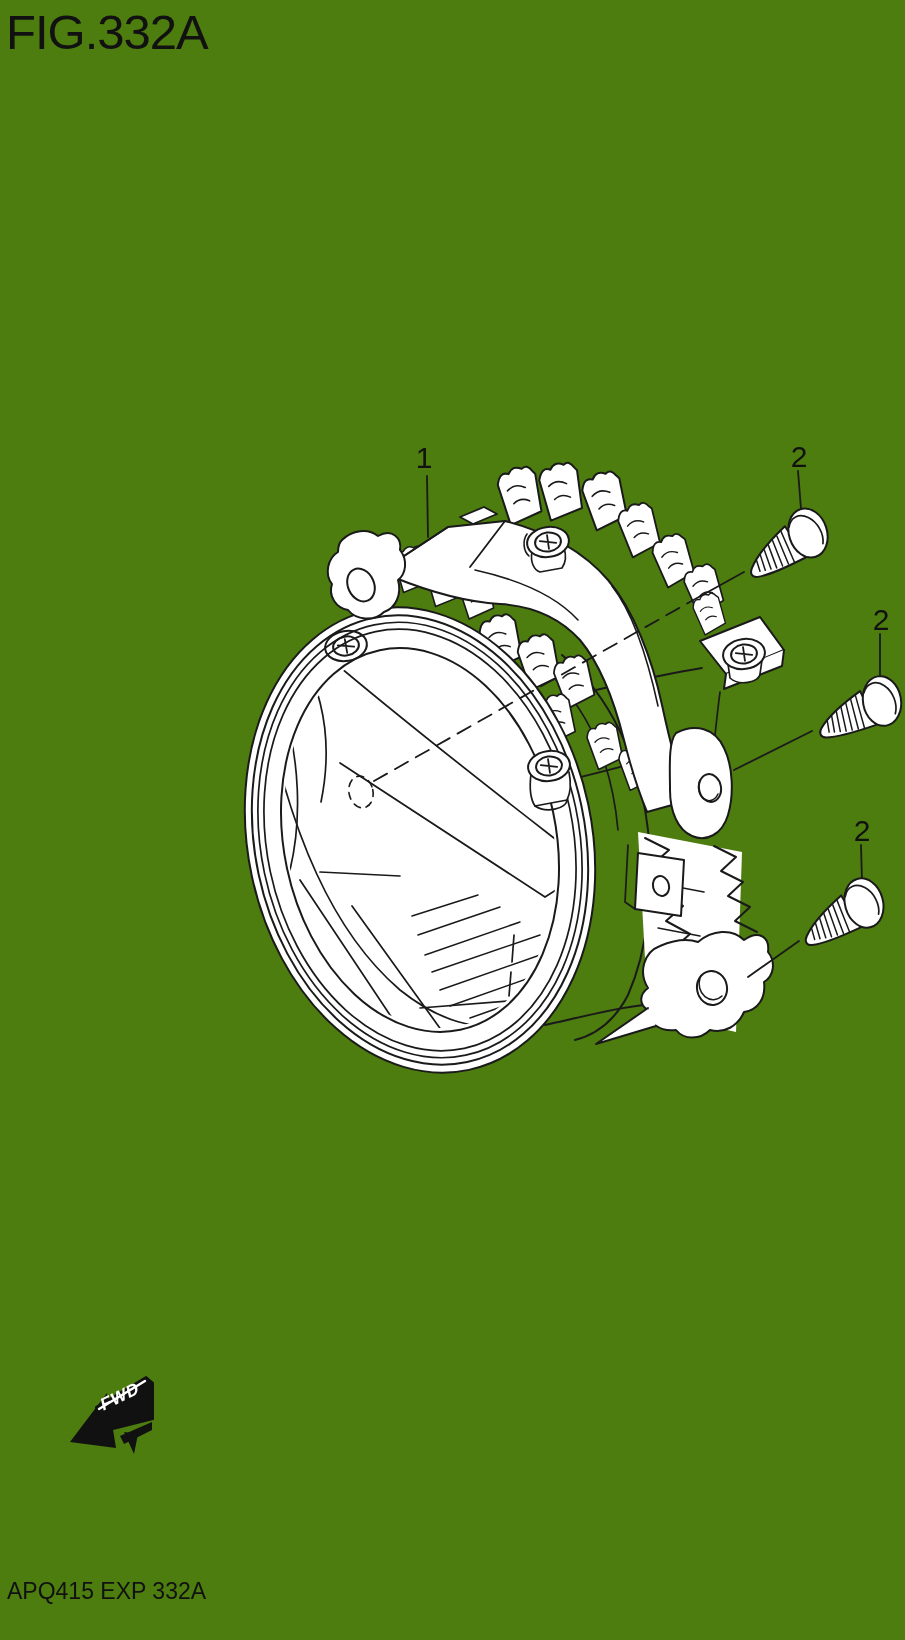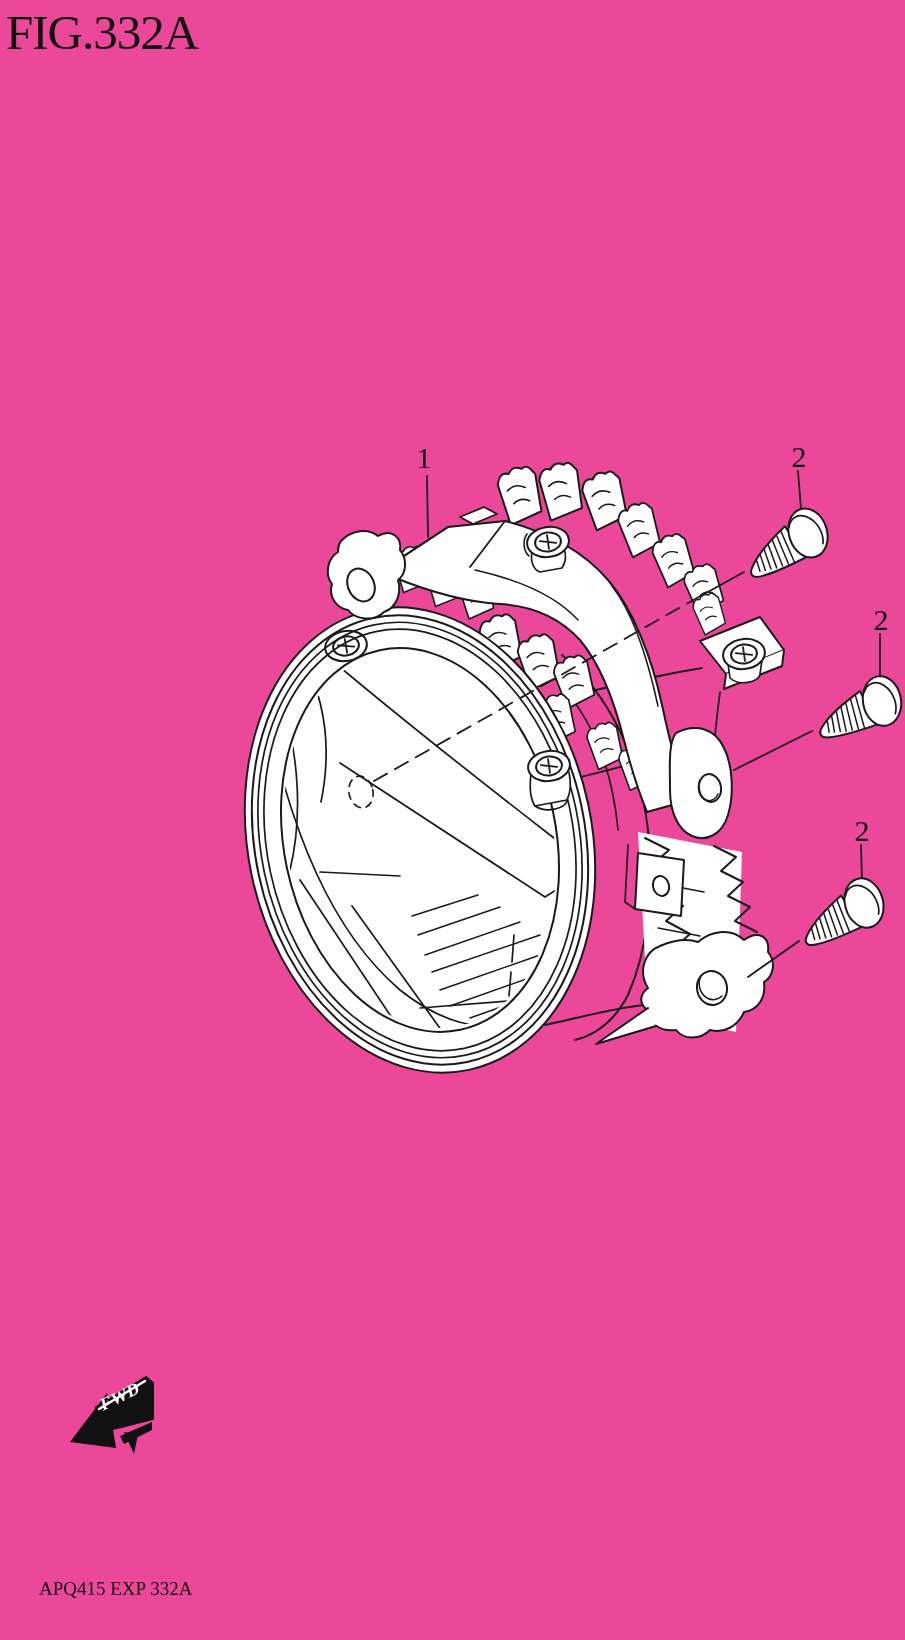--- a/index.html
+++ b/index.html
@@ -1,28 +1,28 @@
 <!DOCTYPE html>
 <html><head>
 <meta charset="utf-8">
 <style>
   html,body{margin:0;padding:0;background:#fff;}
-  #page{position:relative;width:905px;height:1640px;background:#ec4899;overflow:hidden;
-        font-family:Liberation Serif, serif;color:#111;}
+  #page{position:relative;width:905px;height:1640px;background:#4d7c0f;overflow:hidden;
+        font-family:Liberation Sans, sans-serif;color:#111;}
   #art{position:absolute;left:0;top:0;}
   .txt{position:absolute;white-space:nowrap;color:#111;}
   #fig-title{left:6px;top:4px;font-size:49px;letter-spacing:-1px;font-weight:500;}
   .callout{font-size:30px;font-weight:500;width:30px;text-align:center;}
   #callout-1{left:409px;top:441px;}
   #callout-2a{left:784px;top:440px;}
   #callout-2b{left:866px;top:603px;}
   #callout-2c{left:847px;top:814px;}
   #fwd-label{left:99px;top:1396px;font-size:17px;font-weight:bold;color:#fff;
              transform:rotate(-26deg) skewX(-12deg);transform-origin:left top;letter-spacing:1px;}
-  #footer-code{left:7px;top:1578px;font-size:19px;font-weight:500;margin-left:32px;}
+  #footer-code{left:7px;top:1578px;font-size:23px;font-weight:500;}
   #footer-name{left:7px;top:1611px;font-size:23px;font-weight:500;}
 </style>
 </head>
 <body>
 
 <div id="page">
 
   <svg id="art" width="905" height="1640" viewBox="0 0 905 1640" fill="none" stroke="#1a1a1a" stroke-width="2" stroke-linecap="round" stroke-linejoin="round">
 
     <defs>

